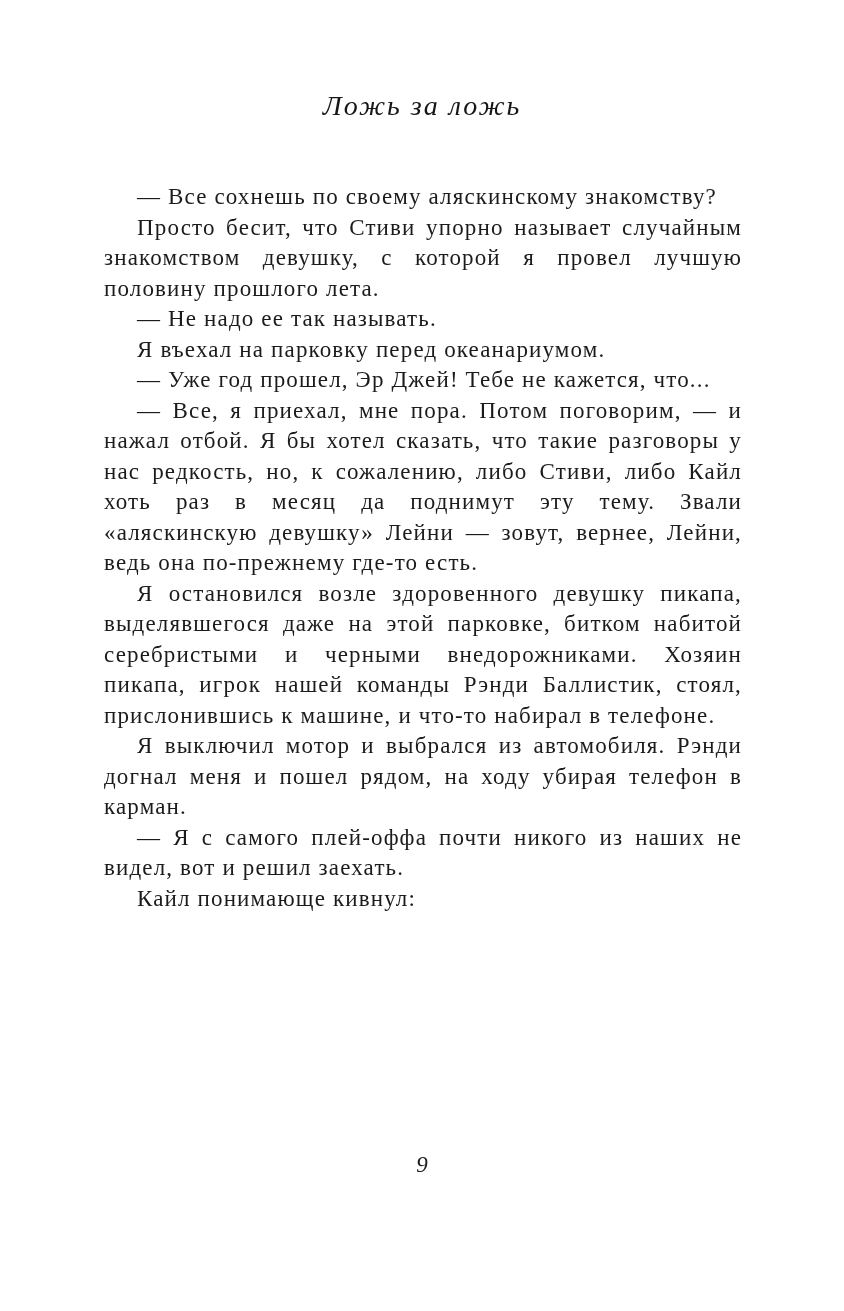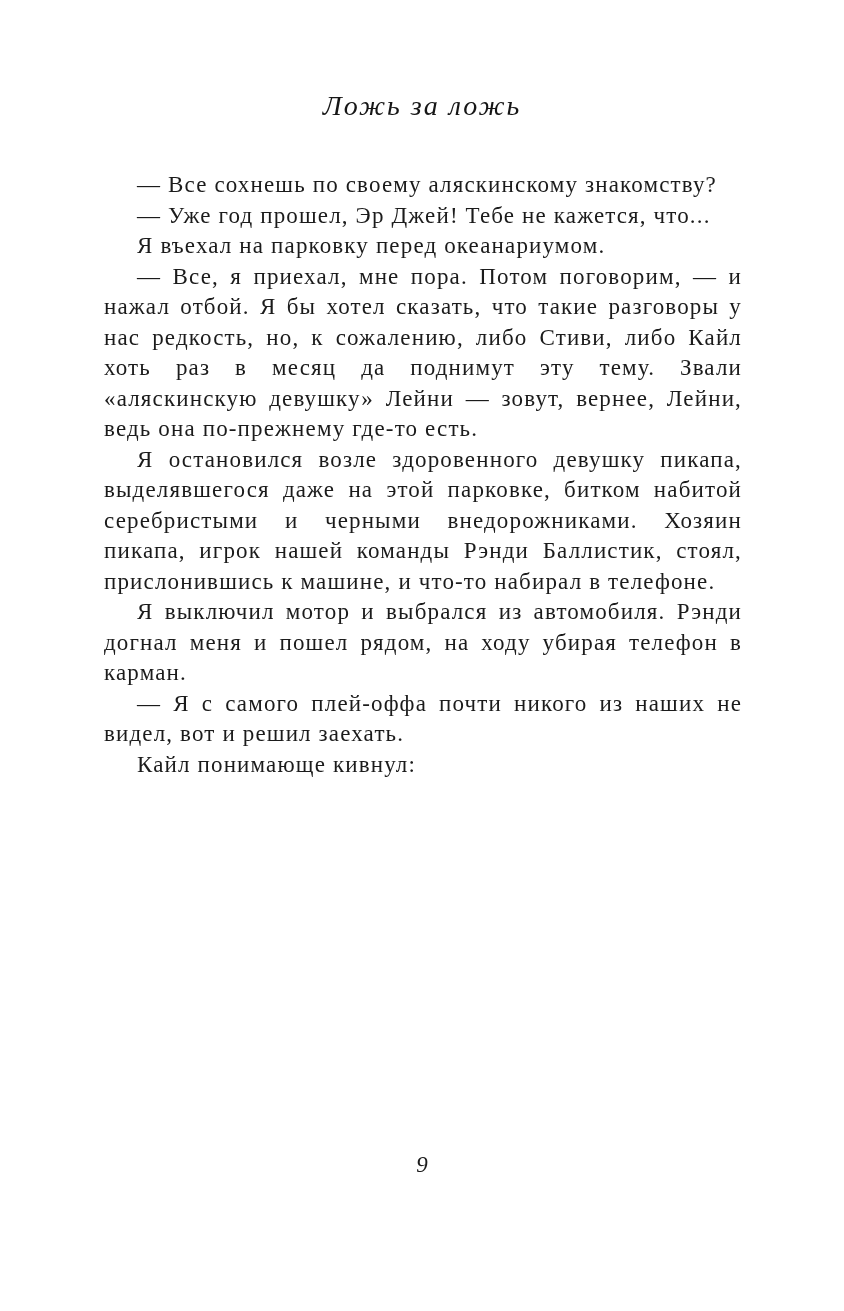--- a/index.html
+++ b/index.html
@@ -24,21 +24,21 @@
       left: 0;
       width: 100%;
       text-align: center;
       font-style: italic;
       font-size: 28px;
       letter-spacing: 2px;
       color: #161616;
     }
     .body-text {
       position: absolute;
-      top: 170px;
+      top: 182px;
       left: 104px;
       width: 638px;
       font-size: 23px;
       line-height: 30.5px;
       text-align: justify;
       letter-spacing: 0.05em;
       color: #1b1b1b;
       hyphens: auto;
       -webkit-hyphens: auto;
     }
@@ -58,22 +58,24 @@
     }
   </style>
 </head>
 <body>
 
 <div class="page">
   <div class="running-head">Ложь за ложь</div>
 
   <div class="body-text">
       <p>— Все сохнешь по своему аляскинскому знакомству?</p>
+      <p>Просто бесит, что Стиви упорно называет случайным знакомством девушку, с которой я провел лучшую половину прошлого лета.</p>
+      <p>— Не надо ее так называть.</p>
+      <p>Я въехал на парковку перед океанариумом.</p>
       <p>— Уже год прошел, Эр Джей! Тебе не кажется, что...</p>
-      <p>Я въехал на парковку перед океанариумом.</p>
       <p>— Все, я приехал, мне пора. Потом поговорим, — и нажал отбой. Я бы хотел сказать, что такие разговоры у нас редкость, но, к сожалению, либо Стиви, либо Кайл хоть раз в месяц да поднимут эту тему. Звали «аляскинскую девушку» Лейни — зовут, вернее, Лейни, ведь она по-прежнему где-то есть.</p>
       <p>Я остановился возле здоровенного девушку пикапа, выделявшегося даже на этой парковке, битком набитой серебристыми и черными внедорожниками. Хозяин пикапа, игрок нашей команды Рэнди Баллистик, стоял, прислонившись к машине, и что-то набирал в телефоне.</p>
       <p>Я выключил мотор и выбрался из автомобиля. Рэнди догнал меня и пошел рядом, на ходу убирая телефон в карман.</p>
       <p>— Я с самого плей-оффа почти никого из наших не видел, вот и решил заехать.</p>
       <p>Кайл понимающе кивнул:</p>
     </div>
 
   <div class="folio">9</div>
 </div>
 

